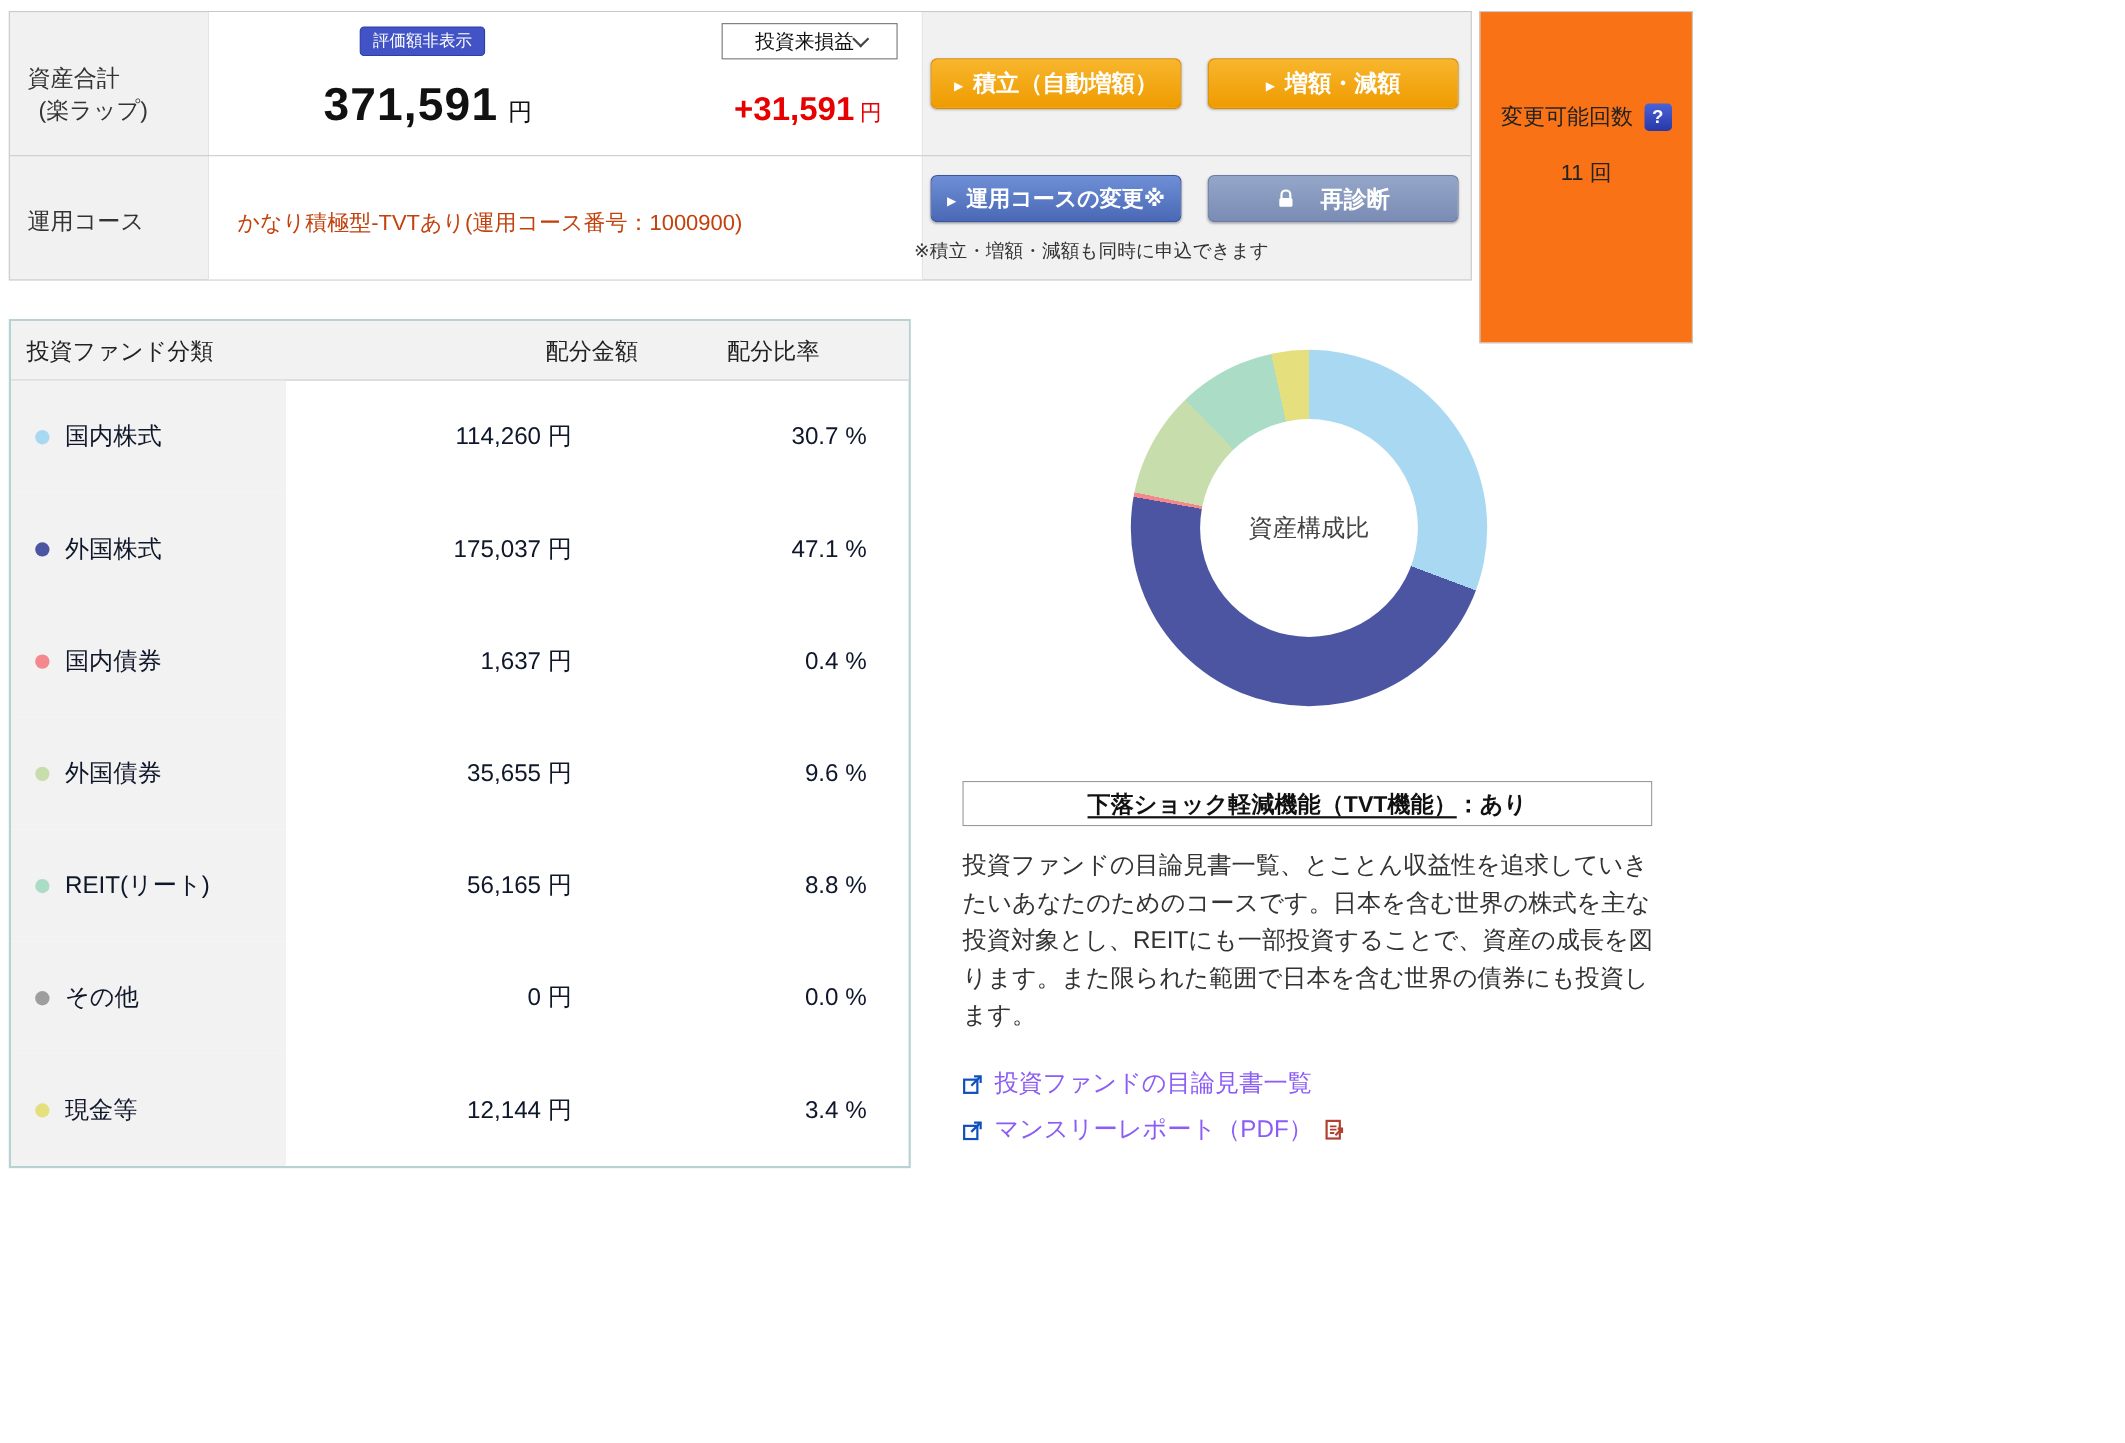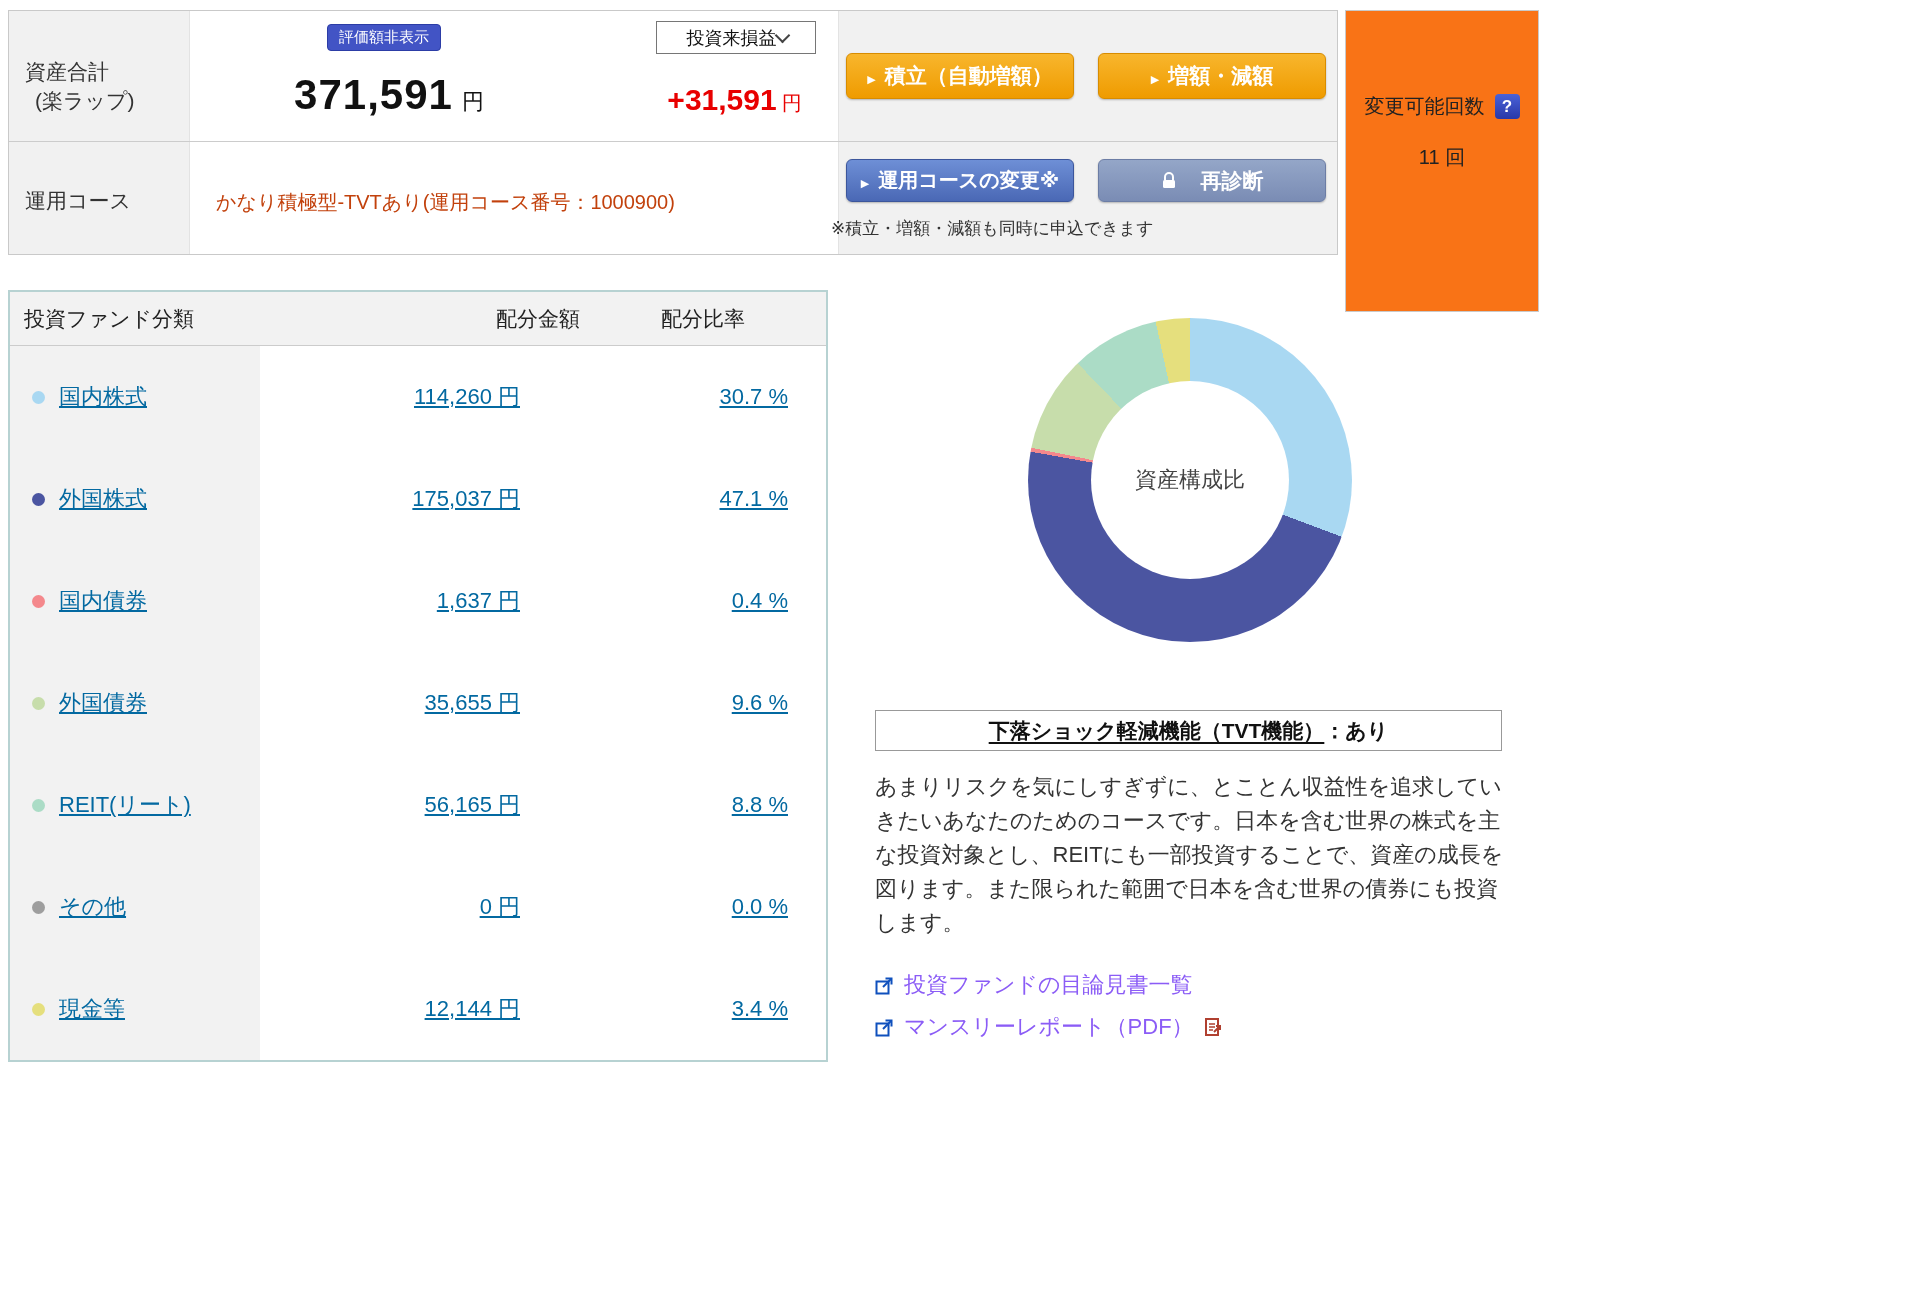--- a/index.html
+++ b/index.html
@@ -41,21 +41,21 @@
   .help-icon::before{content:"?";}
   .change-count{margin-top:24px;font-size:20px;color:#222;}
 
   
   .fund-table{position:absolute;left:8px;top:290px;width:820px;height:772px;border:2px solid #b7d2d2;background:#fff;box-sizing:border-box;}
   .thead{display:flex;height:54px;background:#f2f2f2;border-bottom:1px solid #ccc;align-items:center;font-size:21px;color:#222;box-sizing:border-box;}
   .th-cat{width:250px;padding-left:14px;box-sizing:border-box;}
   .th-amt{width:320px;text-align:right;}
   .th-ratio{width:246px;text-align:center;}
   .trow{display:flex;height:102px;align-items:stretch;}
-  .tcell{display:flex;align-items:center;font-size:22px;color:#0369a1;box-sizing:border-box;text-decoration:underline;}
+  .tcell{display:flex;align-items:center;font-size:22px;color:#0f172a;box-sizing:border-box;}
   .tcell.cat{width:250px;background:#f2f2f2;padding-left:22px;gap:14px;}
   .dot{width:13px;height:13px;border-radius:50%;flex:0 0 auto;}
   .tcell.amt{width:320px;justify-content:flex-end;padding-right:60px;}
   .tcell.ratio{width:246px;justify-content:flex-end;padding-right:38px;}
 
   
   .donut-wrap{position:absolute;left:1028px;top:318px;width:324px;height:324px;}
   .donut{width:100%;height:100%;border-radius:50%;}
   .donut-hole{position:absolute;left:63px;top:63px;width:198px;height:198px;background:#fff;border-radius:50%;display:flex;align-items:center;justify-content:center;font-size:22px;color:#444;}
 
@@ -203,21 +203,21 @@
   <div class="donut-wrap">
     <div class="donut" style="background: conic-gradient(rgb(169, 216, 242) 0deg, rgb(169, 216, 242) 110.52deg, rgb(75, 85, 161) 110.52deg, rgb(75, 85, 161) 280.08deg, rgb(244, 136, 140) 280.08deg, rgb(244, 136, 140) 281.52deg, rgb(199, 221, 171) 281.52deg, rgb(199, 221, 171) 316.08deg, rgb(171, 220, 198) 316.08deg, rgb(171, 220, 198) 347.76deg, rgb(158, 158, 158) 347.76deg, rgb(158, 158, 158) 347.76deg, rgb(229, 223, 125) 347.76deg, rgb(229, 223, 125) 360deg);"></div>
     <div class="donut-hole">資産構成比</div>
   </div>
 
   <div class="tvt-box">
     <span class="t">下落ショック軽減機能（TVT機能）</span>
       <span>：あり</span>
   </div>
 
-  <div class="description">あまりリスクを気にしすぎずに、とことん収益性を追求していきたいあなたのためのコースです。日本を含む世界の株式を主な投資対象とし、REITにも一部投資することで、資産の成長を図ります。また限られた範囲で日本を含む世界の債券にも投資します。</div>
+  <div class="description">投資ファンドの目論見書一覧、とことん収益性を追求していきたいあなたのためのコースです。日本を含む世界の株式を主な投資対象とし、REITにも一部投資することで、資産の成長を図ります。また限られた範囲で日本を含む世界の債券にも投資します。</div>
 
   <div class="links">
     <div class="link-row">
       <span class="ico">
         <svg width="19" height="19" viewBox="0 0 19 19">
             <rect x="1.5" y="5.5" width="12" height="12" fill="#fff" stroke="#0f50bd" stroke-width="2"></rect>
             <path d="M8 11 L16 3" stroke="#0f50bd" stroke-width="2" fill="none"></path>
             <path d="M10.5 2.5 h6 v6" stroke="#0f50bd" stroke-width="2" fill="none"></path>
           </svg>
       </span>

